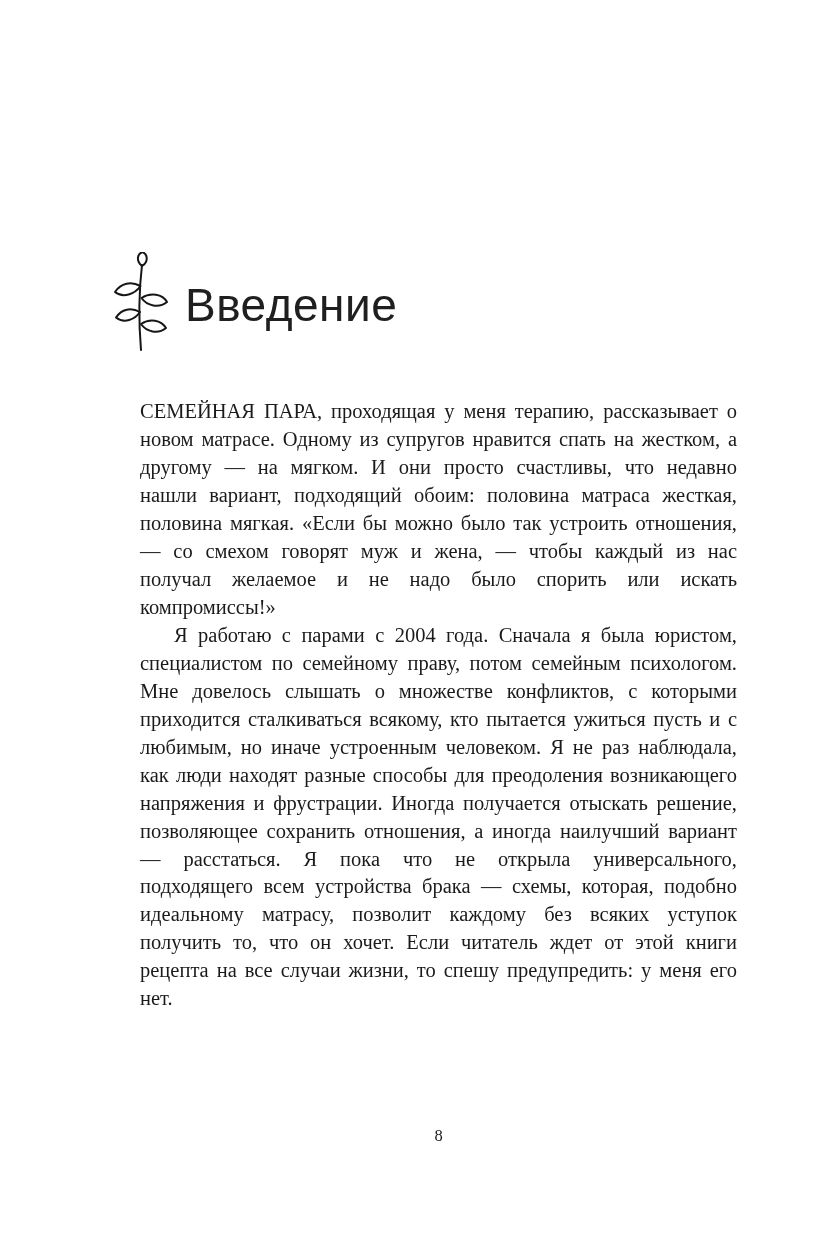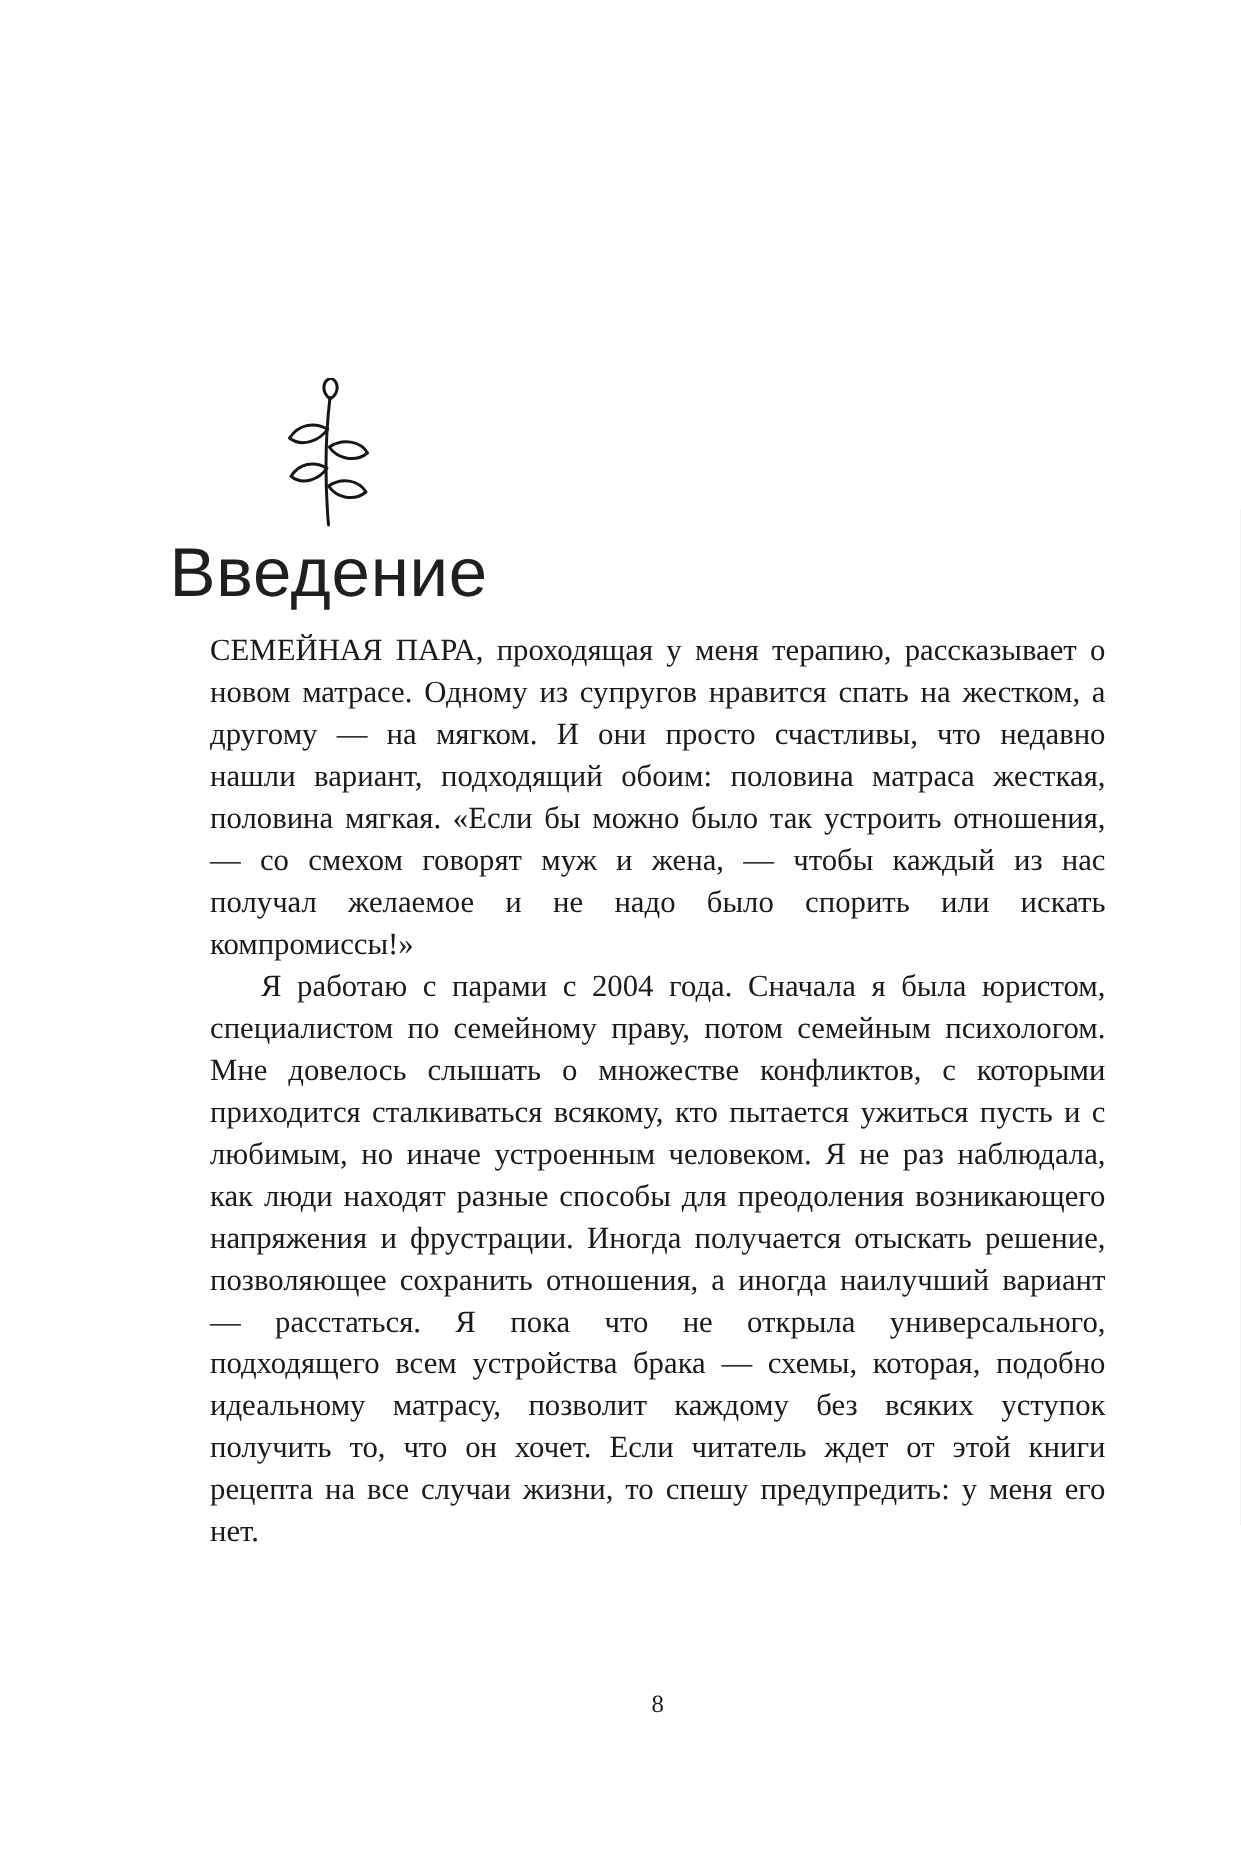--- a/index.html
+++ b/index.html
@@ -16,21 +16,21 @@
     color: #1a1a1a;
     font-family: "Liberation Serif", serif;
     overflow: hidden;
   }
   .chapter-header {
     position: absolute;
     top: 252px;
     left: 113px;
     display: flex;
     align-items: center;
-    flex-direction: column;
+    gap: 16px;
   }
   .sprig {
     display: inline-block;
     width: 56px;
     height: 100px;
     flex: 0 0 auto;
   }
   .sprig svg {
     display: block;
     width: 100%;
@@ -41,21 +41,21 @@
     font-family: "Liberation Sans", sans-serif;
     font-weight: 400;
     font-size: 46px;
     letter-spacing: 0.5px;
     color: #1f1f1f;
     line-height: 1;
     padding-top: 6px;
   }
   .body-text {
     position: absolute;
-    top: 421px;
+    top: 398px;
     left: 140px;
     width: 597px;
     text-align: justify;
     font-size: 20.5px;
     line-height: 1.365;
     word-spacing: 1px;
     hyphens: auto;
     -webkit-hyphens: auto;
   }
   .para {

